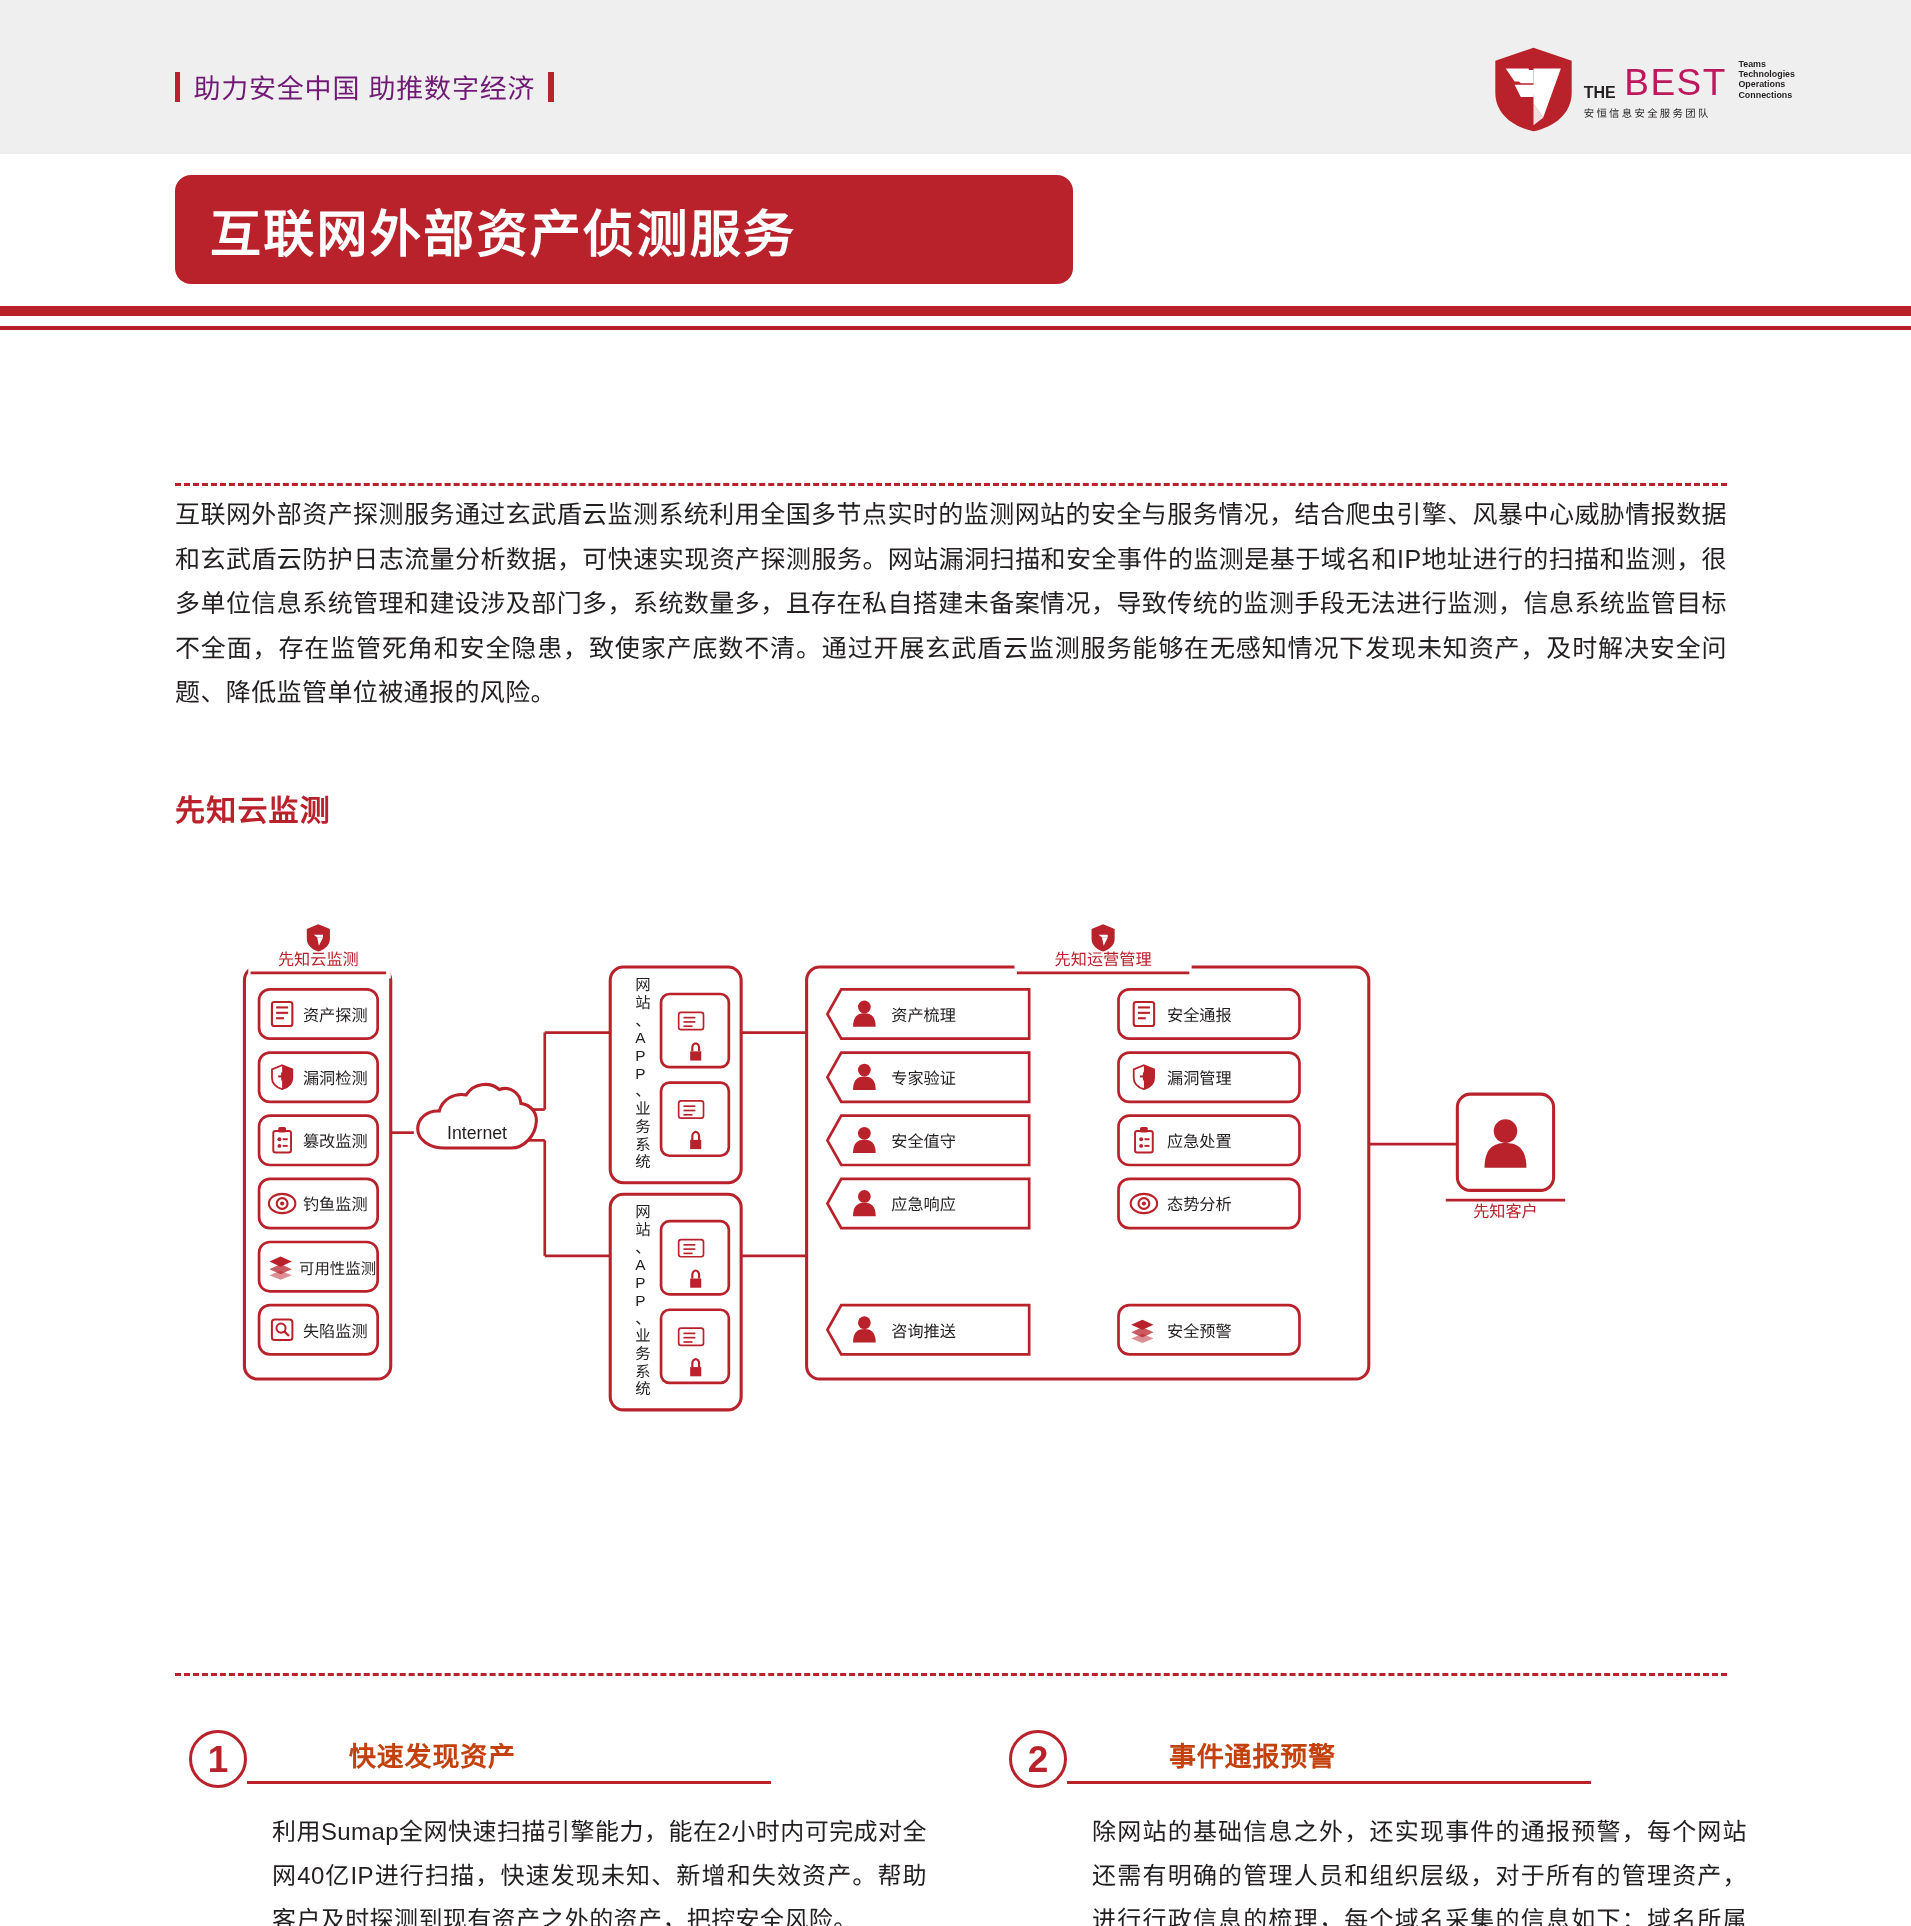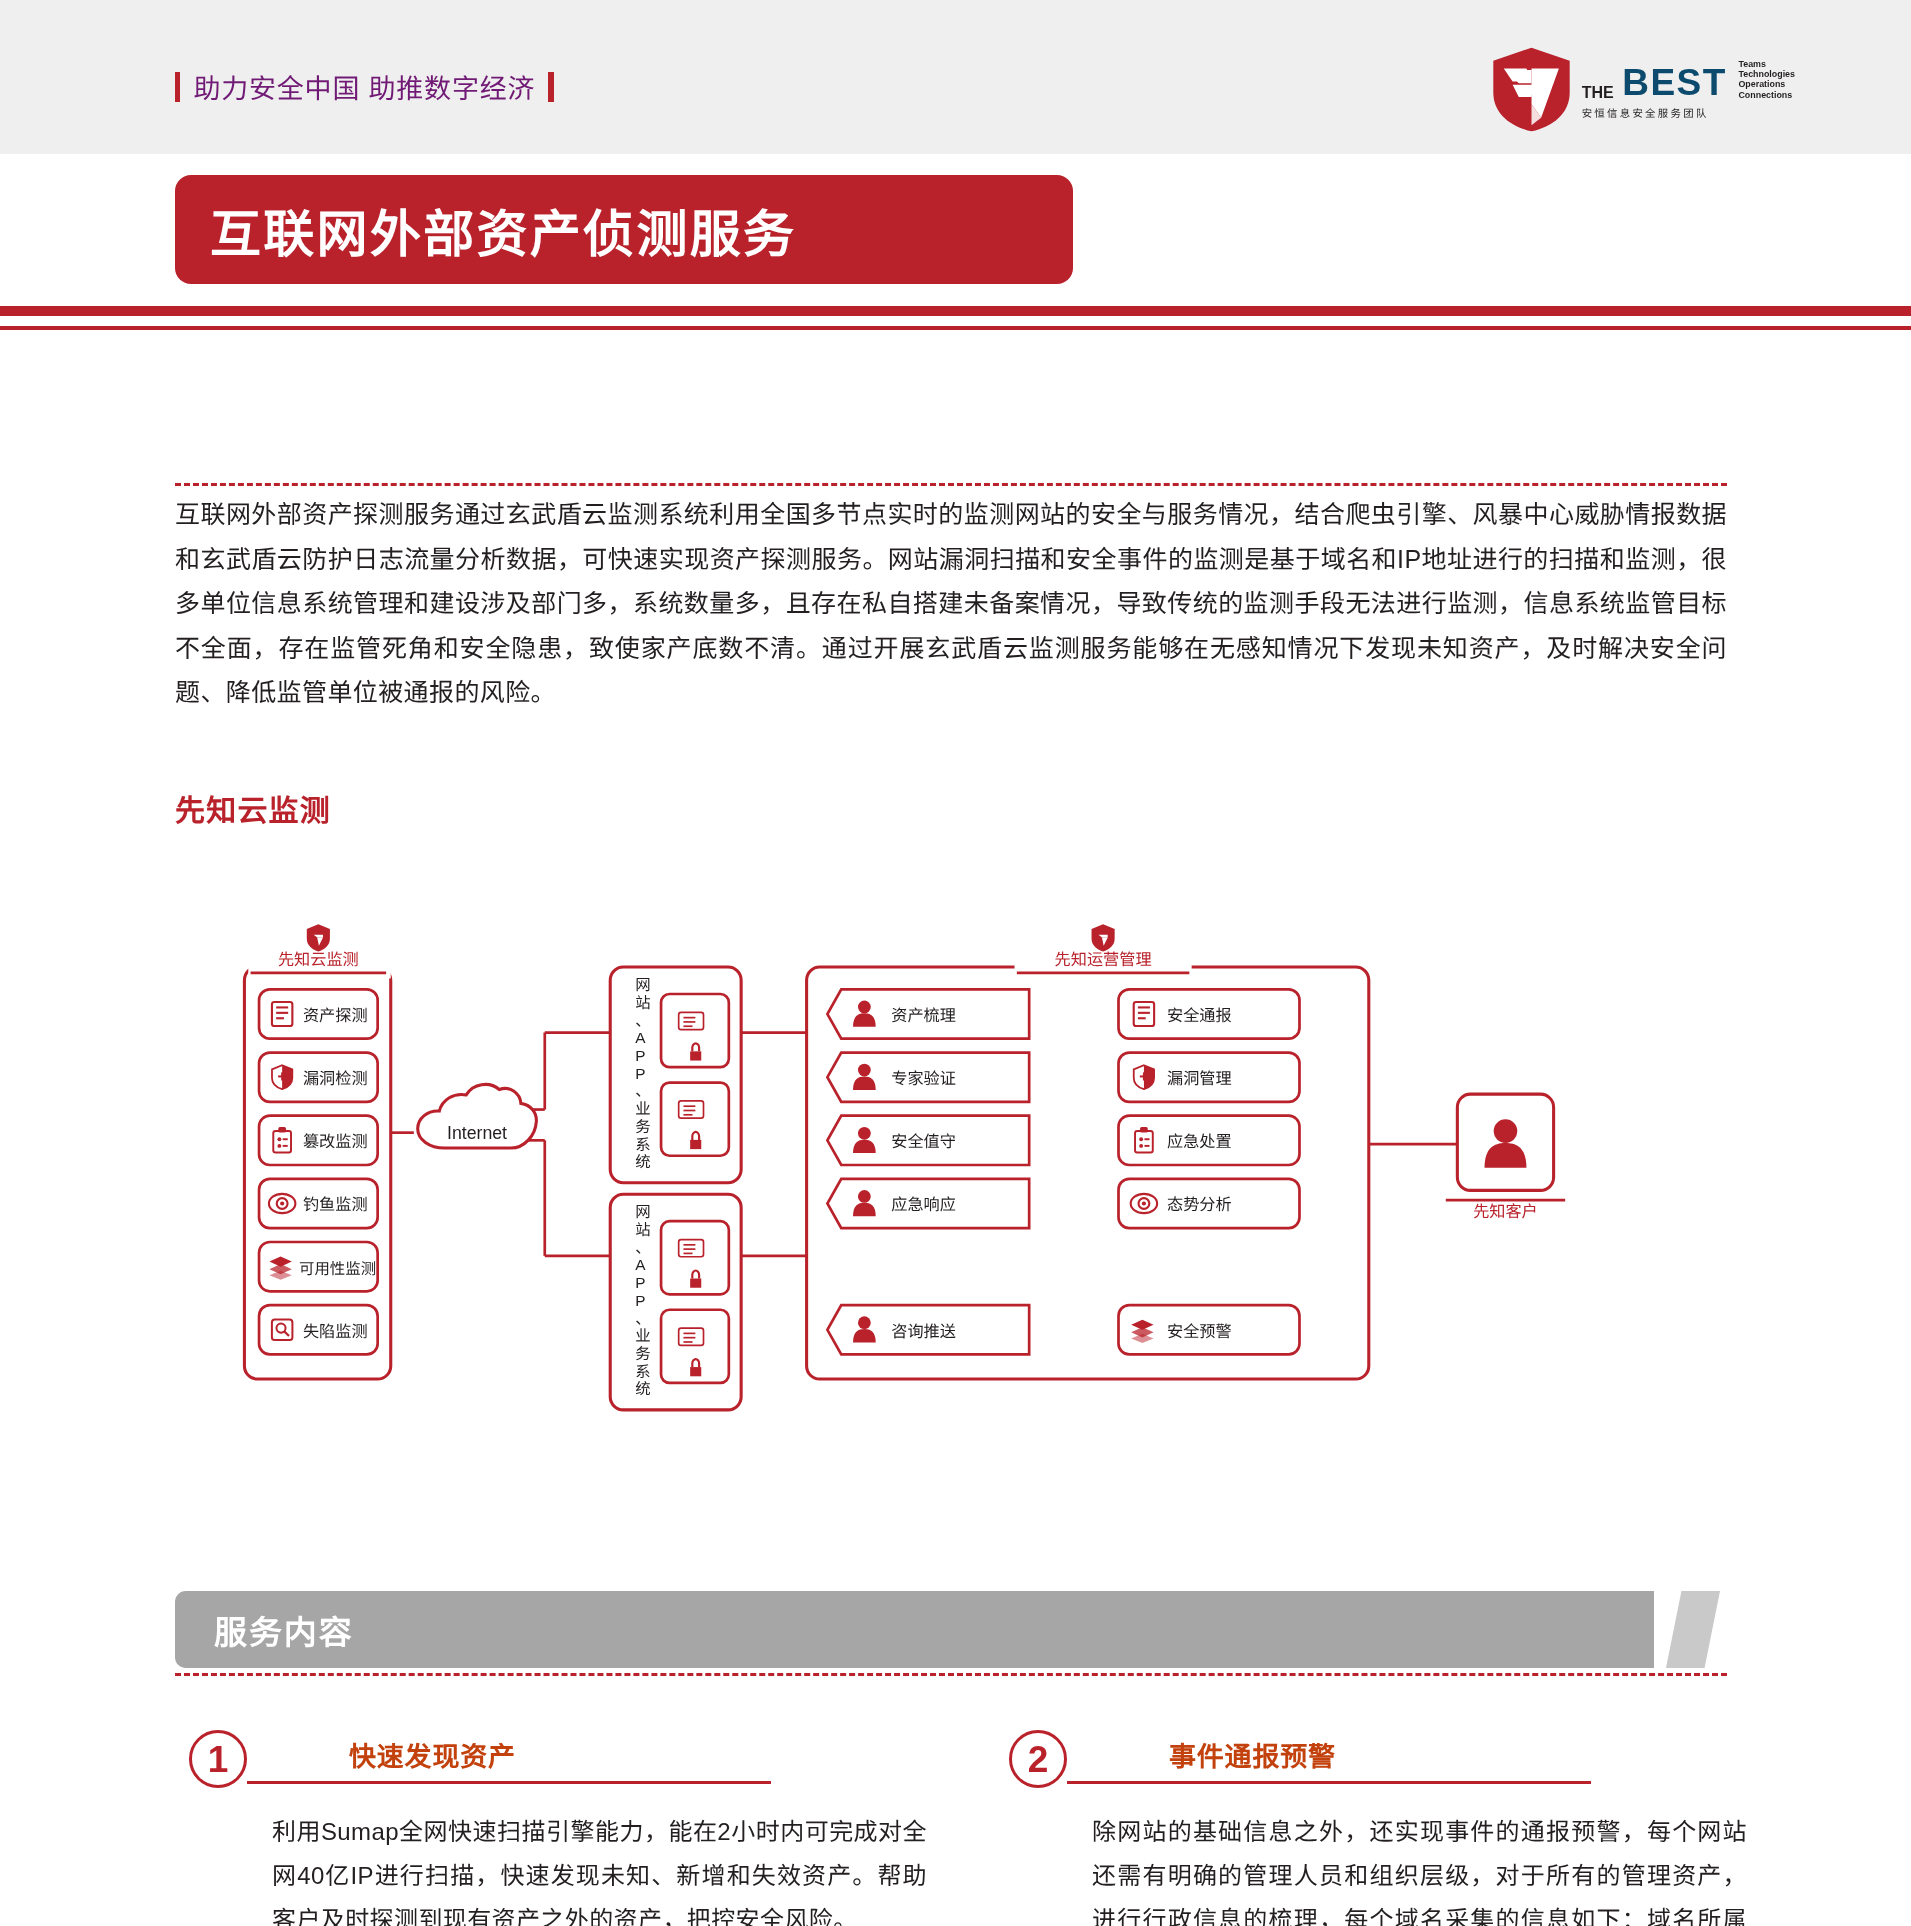--- a/index.html
+++ b/index.html
@@ -58,22 +58,22 @@
   .logo-text { display: flex; flex-direction: column; justify-content: center; }
   .logo-row { display: flex; align-items: flex-end; gap: 8.5px; }
   .logo-the {
     font-size: 16px;
     font-weight: bold;
     color: #231f20;
     line-height: 0.95;
   }
   .logo-best {
     font-size: 37px;
-    font-weight: bold;
-    color: #0c4a6e;
+    font-weight: normal;
+    color: #be185d;
     letter-spacing: 1.5px;
     line-height: 0.92;
   }
   .logo-words {
     font-size: 8.9px;
     font-weight: bold;
     color: #231f20;
     line-height: 1.15;
     margin-left: 3.1px;
   }
@@ -514,27 +514,20 @@
         <g transform="translate(3455,790) scale(1.7)">
           <circle cx="0" cy="-20" r="18" fill="#b9212b"></circle>
           <path d="M-32,36 C-32,6 -18,-2 0,-2 C18,-2 32,6 32,36 Z" fill="#b9212b"></path>
         </g>
         <text x="3455" y="980" font-family="'Liberation Sans',sans-serif" font-size="42" fill="#b9212b" text-anchor="middle">先知客户</text>
         <line x1="3300" y1="935" x2="3610" y2="935" stroke="#b9212b" stroke-width="7"></line>
       </g>
     </svg>
   </div>
 
-  <div class="sec-head grey" style="left:175px; top:1591px; width:1552px;">
-    <div class="band" style="width:1479px; background:#a6a6a6;"></div>
-    <svg class="slash" style="left:1491px;" viewBox="0 0 140 200" preserveAspectRatio="none">
-      <polygon points="40,0 140,0 100,200 0,200" fill="#c9c9c9"></polygon>
-    </svg>
-    <div class="label">服务内容</div>
-  </div>
   <div class="dash-line" style="left:175px; top:1673px; width:1552px;"></div>
 
   <div class="item" style="left:189px; top:1730px; width:705px;">
     <div class="num-row">
       <div class="circle">
         <span>1</span>
       </div>
       <div class="head-title">快速发现资产</div>
       <div class="underline"></div>
     </div>

